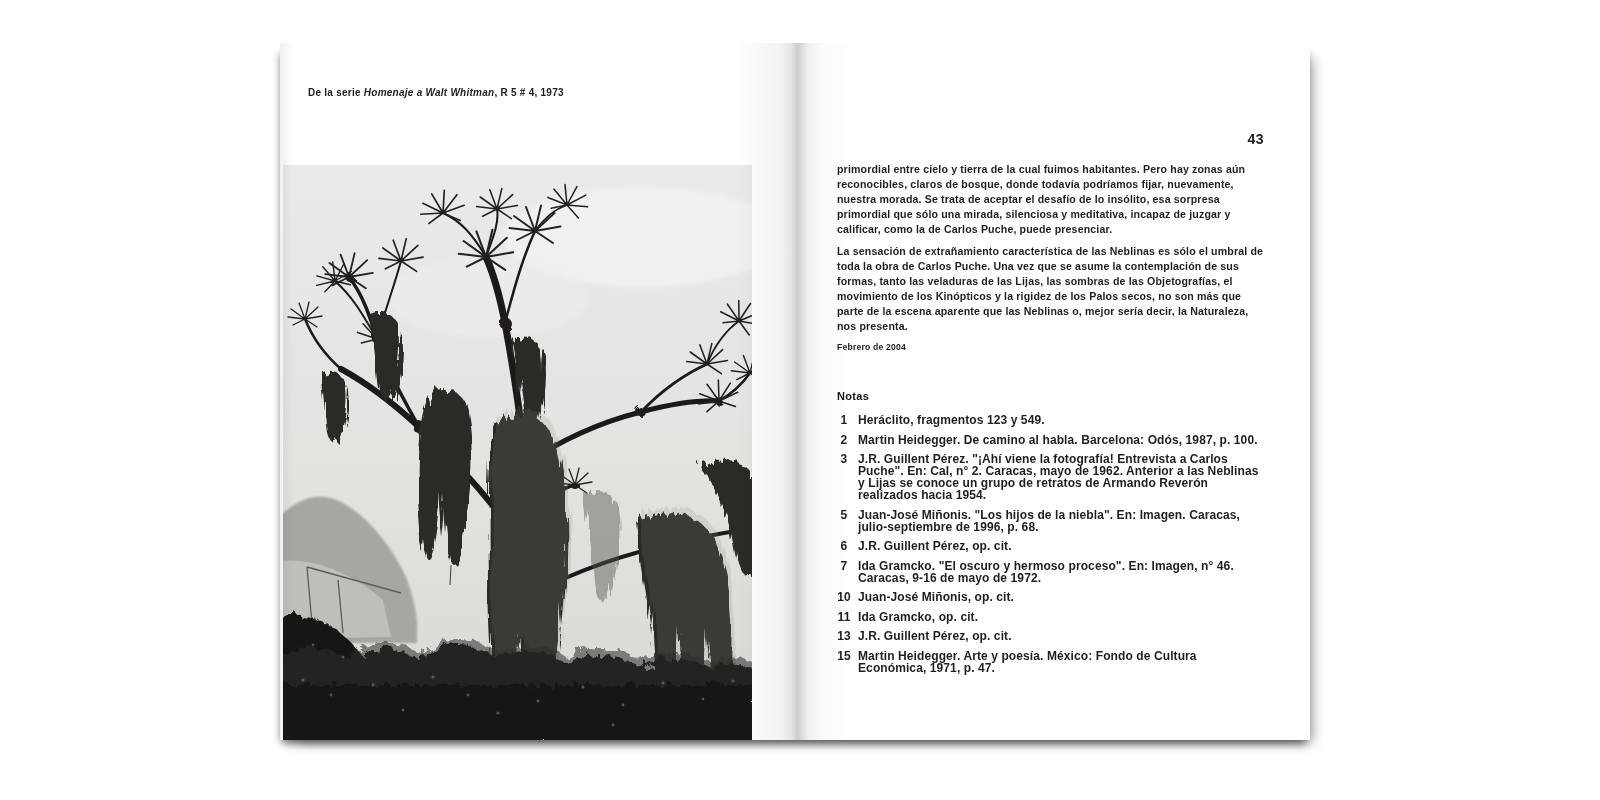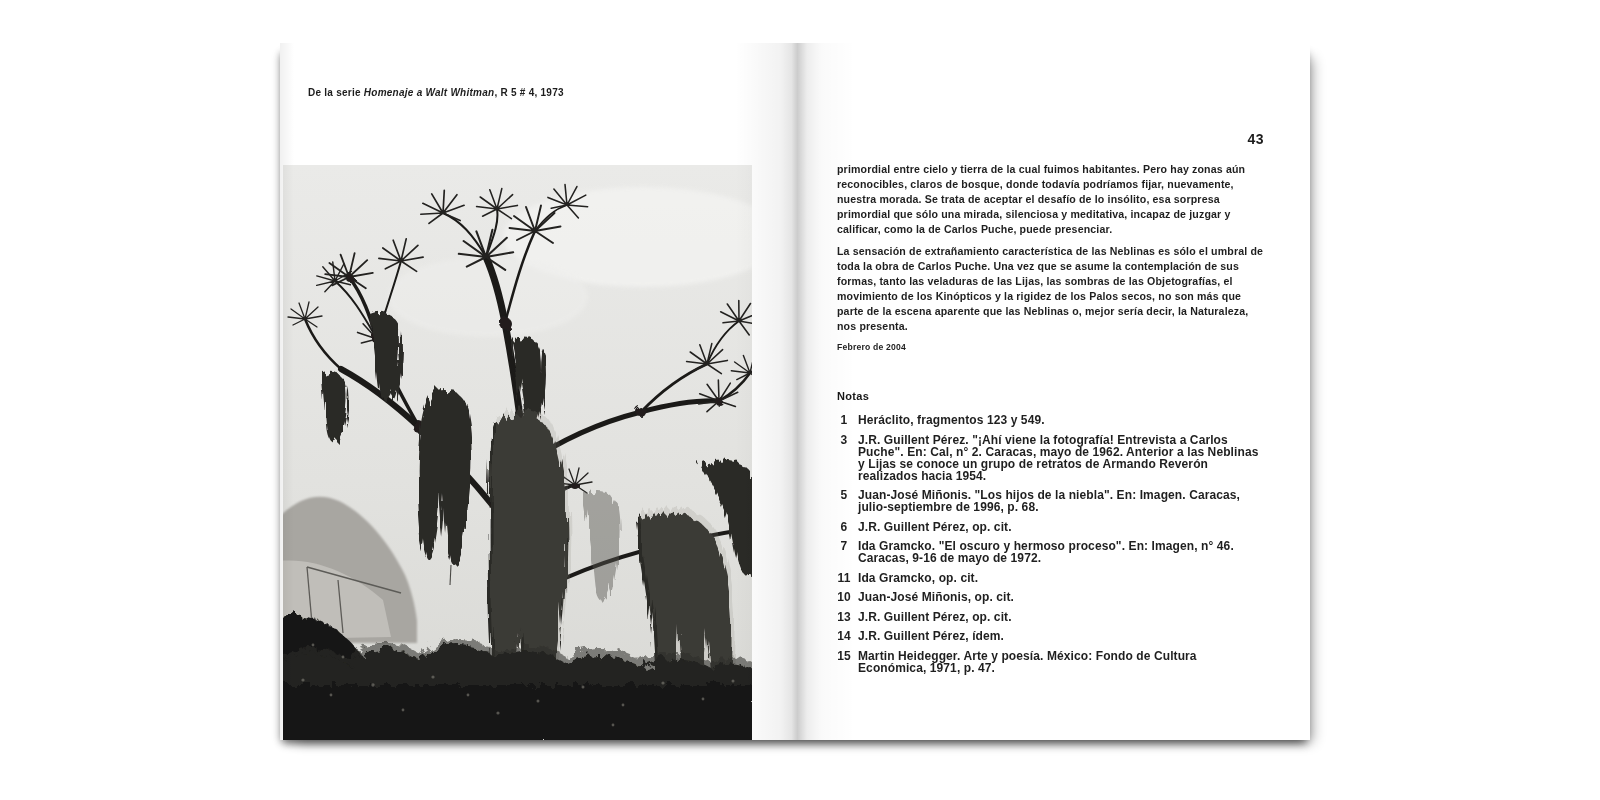--- a/index.html
+++ b/index.html
@@ -217,20 +217,24 @@
     </div>
 
     <div class="notes-section">
       <h3 class="notes-heading">Notas</h3>
       <div>
   <div class="note">
     <span class="nn">1</span>
     <span class="nt">Heráclito, fragmentos 123 y 549.</span>
   </div>
 
+  <div class="note">
+    <span class="nn">2</span>
+    <span class="nt">Martin Heidegger. De camino al habla. Barcelona: Odós, 1987, p. 100.</span>
+  </div>
 
   <div class="note">
     <span class="nn">3</span>
     <span class="nt">J.R. Guillent Pérez. "¡Ahí viene la fotografía! Entrevista a Carlos Puche". En: Cal, n° 2. Caracas, mayo de 1962. Anterior a las Neblinas y Lijas se conoce un grupo de retratos de Armando Reverón realizados hacia 1954.</span>
   </div>
 
 
   <div class="note">
     <span class="nn">5</span>
     <span class="nt">Juan-José Miñonis. "Los hijos de la niebla". En: Imagen. Caracas, julio-septiembre de 1996, p. 68.</span>
@@ -242,39 +246,35 @@
   </div>
 
   <div class="note">
     <span class="nn">7</span>
     <span class="nt">Ida Gramcko. "El oscuro y hermoso proceso". En: Imagen, n° 46. Caracas, 9-16 de mayo de 1972.</span>
   </div>
 
 
 
   <div class="note">
+    <span class="nn">10</span>
+    <span class="nt">Juan-José Miñonis, op. cit.</span>
+  </div>
+
+  <div class="note">
     <span class="nn">11</span>
     <span class="nt">Ida Gramcko, op. cit.</span>
   </div>
 
-  <div class="note">
-    <span class="nn">10</span>
-    <span class="nt">Juan-José Miñonis, op. cit.</span>
-  </div>
-
 
   <div class="note">
     <span class="nn">13</span>
     <span class="nt">J.R. Guillent Pérez, op. cit.</span>
   </div>
 
-  <div class="note">
-    <span class="nn">14</span>
-    <span class="nt">J.R. Guillent Pérez, ídem.</span>
-  </div>
 
   <div class="note">
     <span class="nn">15</span>
     <span class="nt">Martin Heidegger. Arte y poesía. México: Fondo de Cultura Económica, 1971, p. 47.</span>
   </div>
 
 </div>
     </div>
   </div>
 

